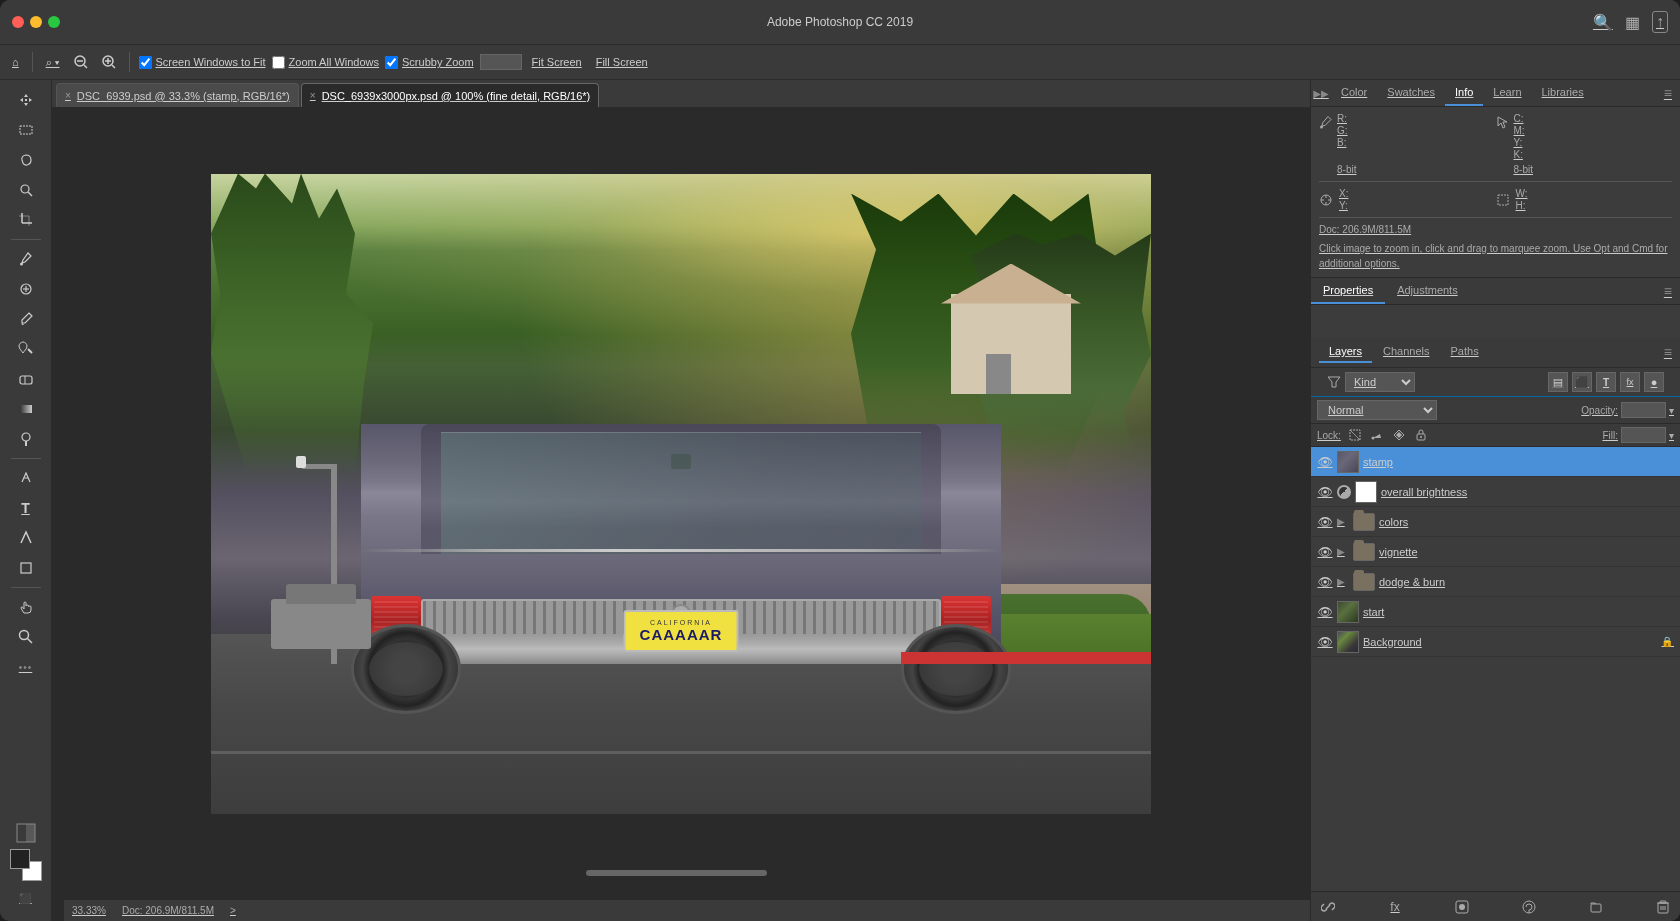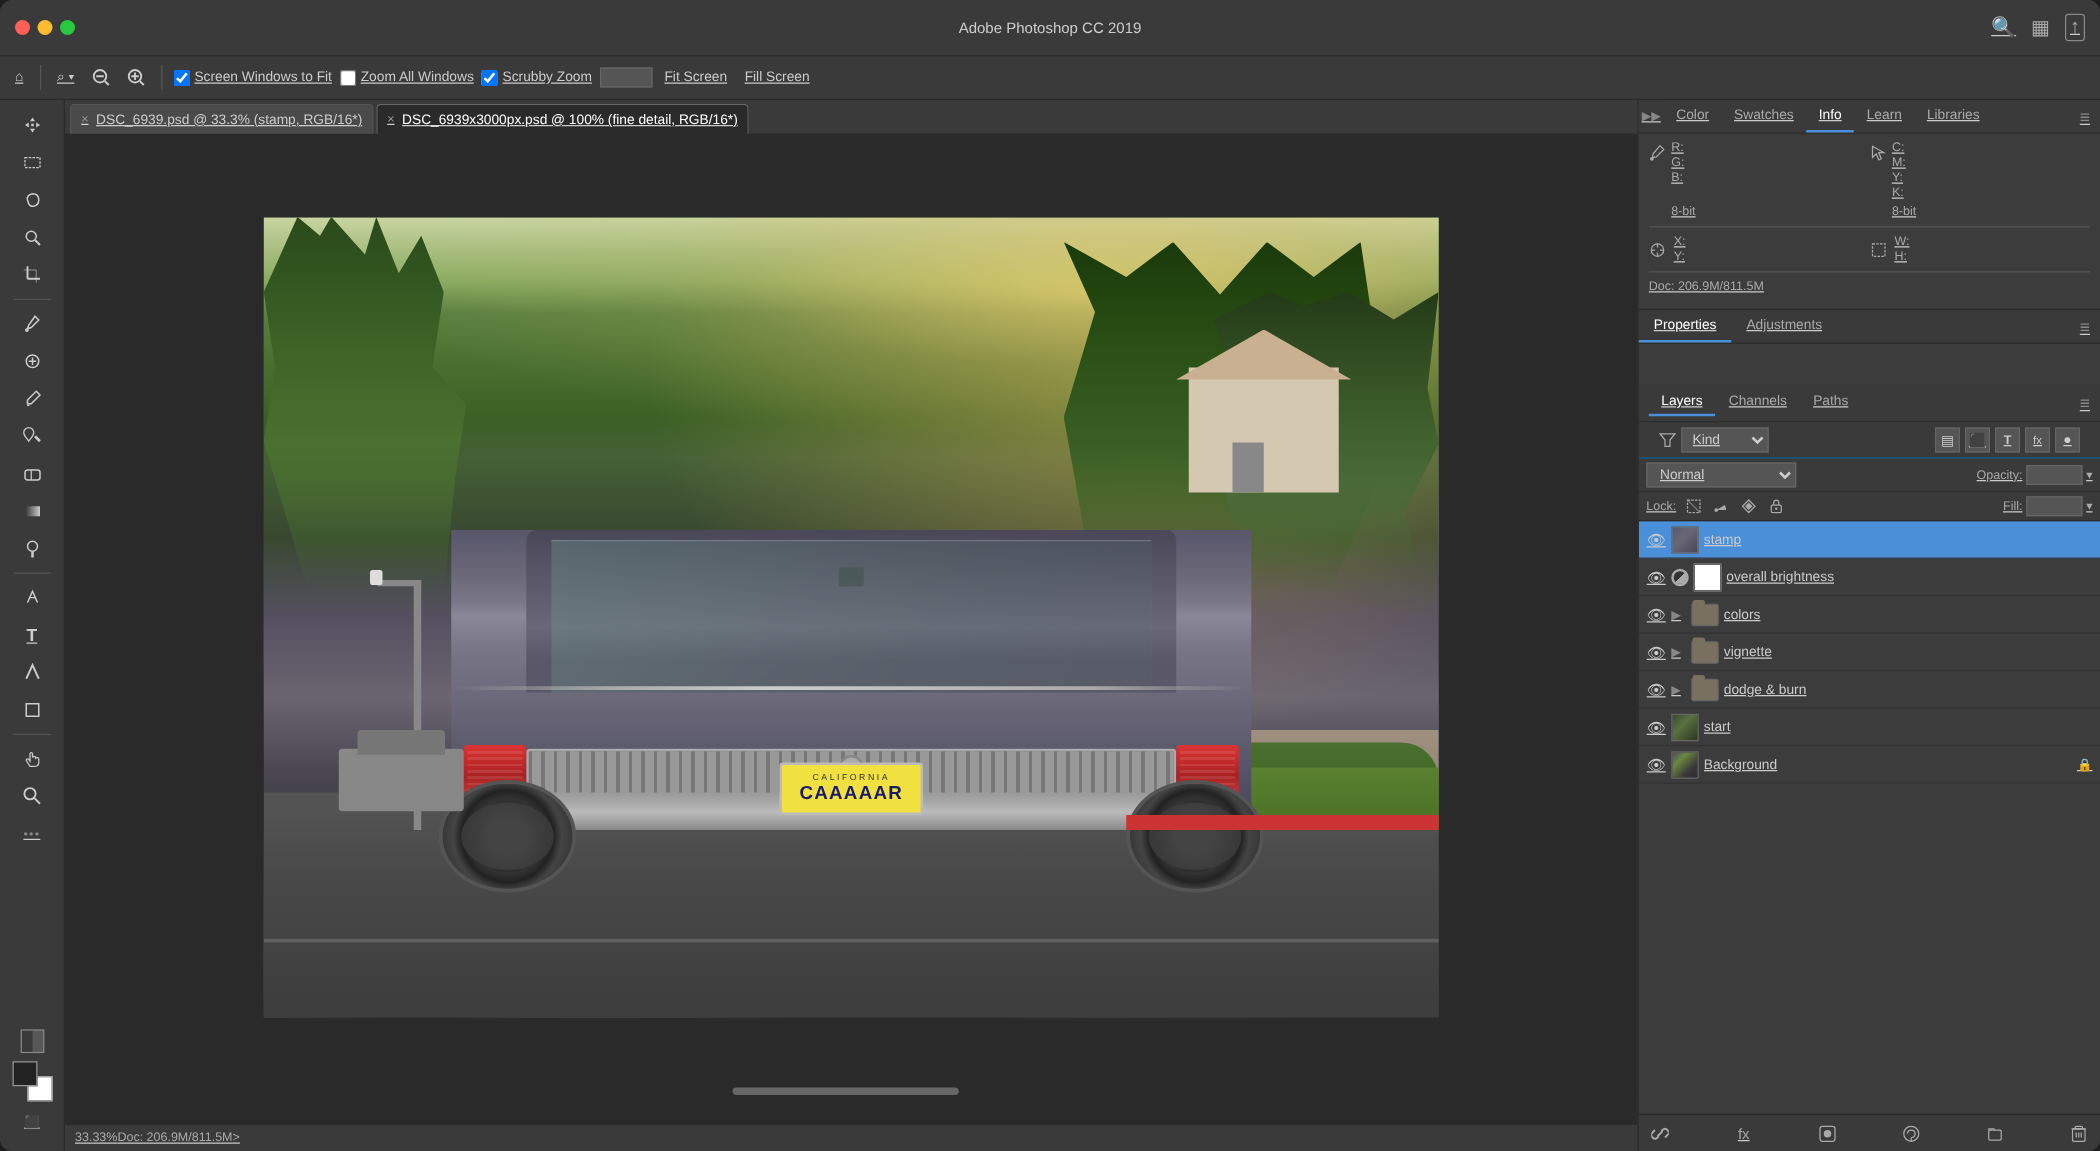--- a/index.html
+++ b/index.html
@@ -349,23 +349,25 @@
       height: 340px;
     }
 
     .status-bar {
       height: 22px;
       background: #3a3a3a;
       border-top: 1px solid #2a2a2a;
       display: flex;
       align-items: center;
       padding: 0 8px;
+      gap: 16px;
       font-size: 10px;
       color: #aaa;
       flex-shrink: 0;
+      margin-left: 12px;
     }
 
     .scroll-thumb-h {
       position: absolute;
       top: 1px;
       left: 40%;
       width: 15%;
       height: 6px;
       background: #666;
       border-radius: 3px;
@@ -1042,20 +1044,21 @@
               <span style="font-size:10px;color:#aaa;">W:</span>
               <span style="font-size:10px;color:#aaa;">H:</span>
             </div>
           </div>
         </div>
 
         <div style="height:1px;background:#555;margin:0 8px;"></div>
 
         <div style="padding:6px 8px;">
           <div style="font-size:10px;color:#aaa;margin-bottom:6px;">Doc: 206.9M/811.5M</div>
+          <div style="font-size:10px;color:#aaa;line-height:1.5;">Click image to zoom in, click and drag to marquee zoom.  Use Opt and Cmd for additional options.</div>
         </div>
       </div>
 
       <div class="prop-header">
         <div class="prop-tabs">
           <button class="prop-tab active">Properties</button>
           <button class="prop-tab">Adjustments</button>
         </div>
         <span class="panel-collapse-icon">≡</span>
       </div>

